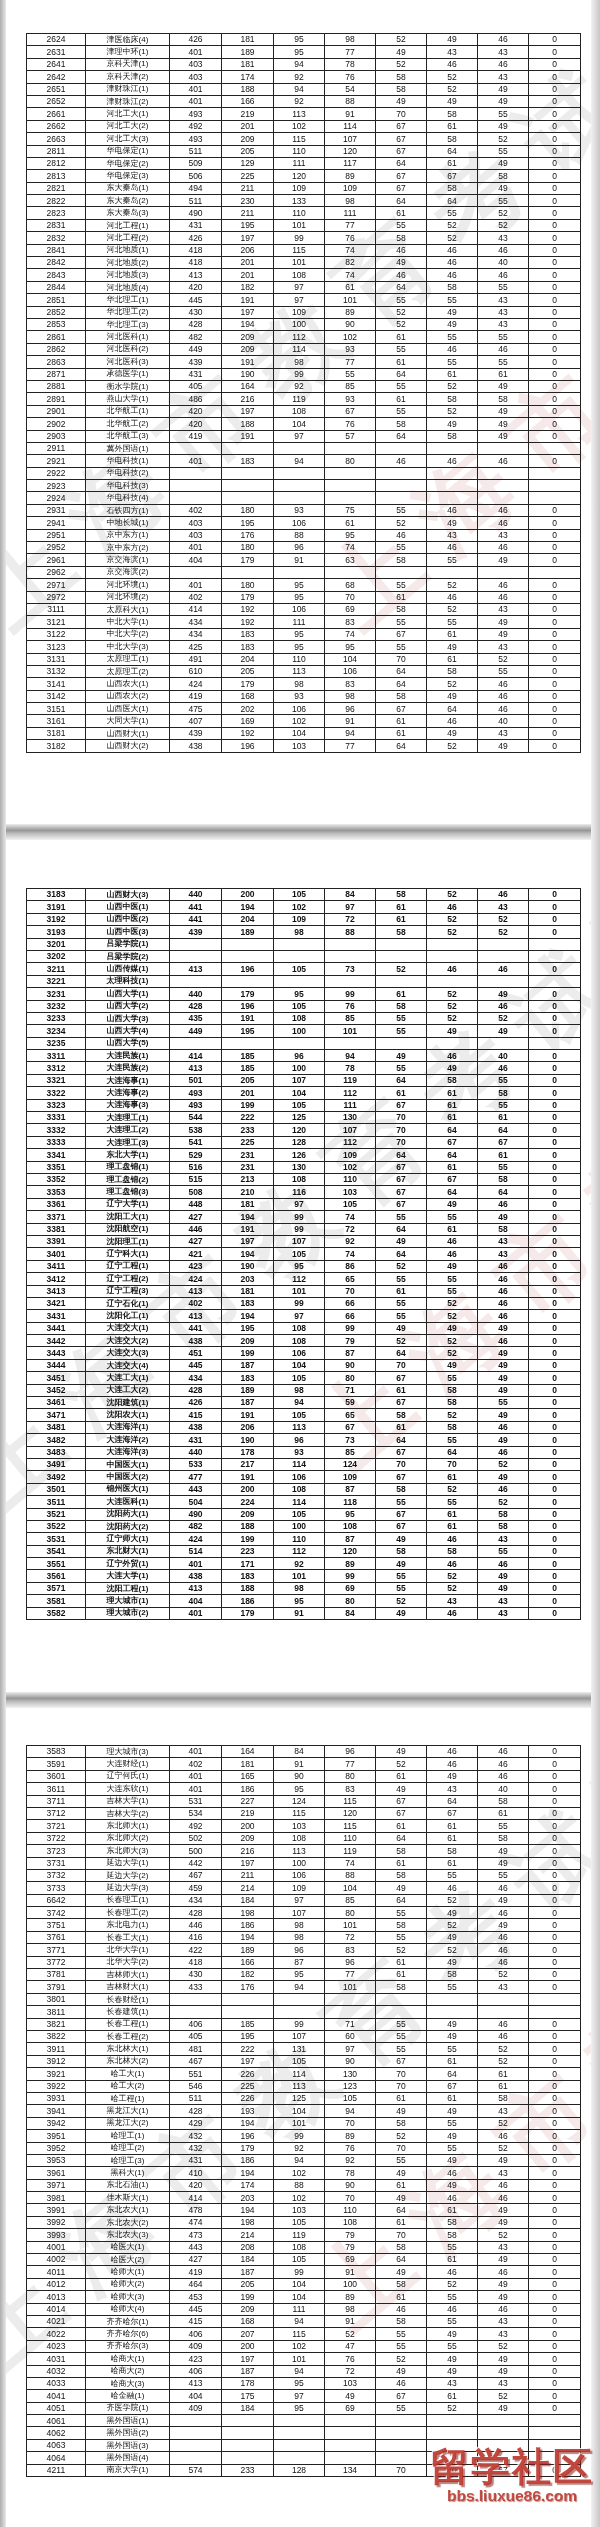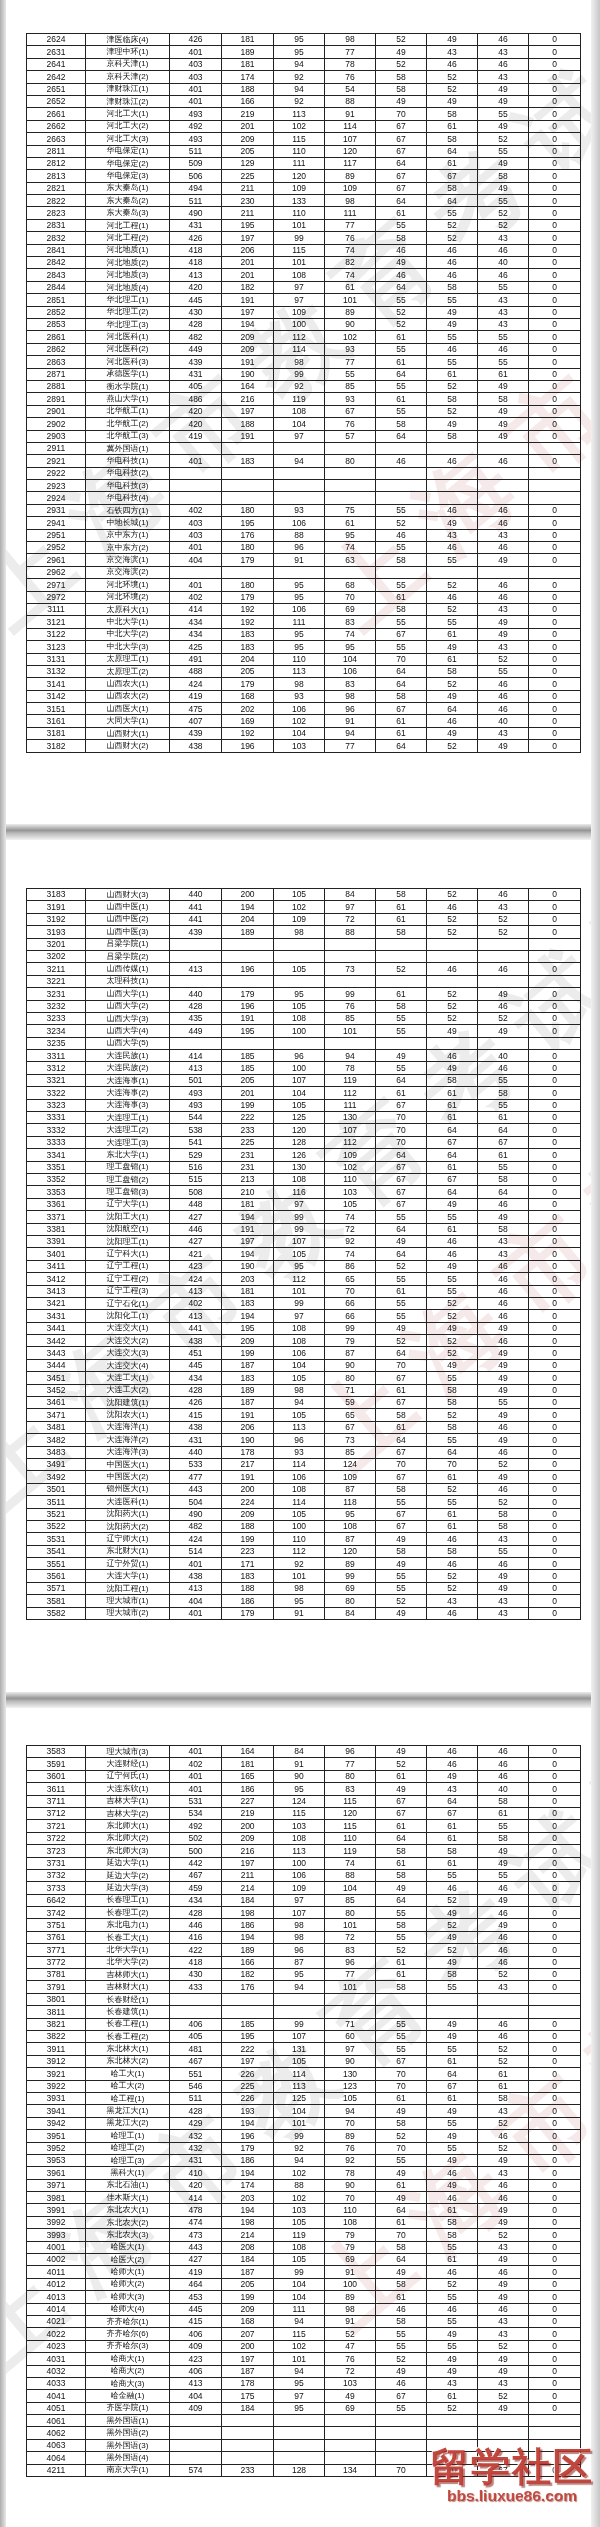--- a/index.html
+++ b/index.html
@@ -19,21 +19,21 @@
 
   .page-break{position:absolute;left:0;width:600px;height:16px;z-index:5;
     background:linear-gradient(to bottom,#ececec 0%,#969696 40%,#bdbdbd 60%,#f2f2f2 100%);}
   #break1{top:824px;}
   #break2{top:1692px;}
 
   table.score-table{
     position:absolute;left:26px;width:554px;border-collapse:collapse;
     table-layout:fixed;z-index:3;background:transparent;padding-left:44px;
   }
-  #table1{top:33px;} #table2{top:888px;} #table3{top:1745px;}
+  #table1{top:33px;} #table2{top:888px;font-weight:bold;} #table3{top:1745px;}
   table.score-table td{
     border:1px solid #222;height:11.4px;padding:0;text-align:center;
     font-size:8.5px;line-height:1;color:#111;overflow:hidden;white-space:nowrap;
   }
   table.score-table td.name{font-size:8px;letter-spacing:0;}
 
   .wm{
     position:absolute;z-index:1;white-space:nowrap;font-weight:bold;
     font-size:92px;letter-spacing:26px;transform:rotate(-40deg);
     transform-origin:left top;pointer-events:none;
@@ -694,21 +694,21 @@
         <td>110</td>
         <td>104</td>
         <td>70</td>
         <td>61</td>
         <td>52</td>
         <td>0</td>
       </tr>
       <tr>
         <td>3132</td>
         <td class="name">太原理工(2)</td>
-        <td>488</td>
+        <td>610</td>
         <td>205</td>
         <td>113</td>
         <td>106</td>
         <td>64</td>
         <td>58</td>
         <td>55</td>
         <td>0</td>
       </tr>
       <tr>
         <td>3141</td>

